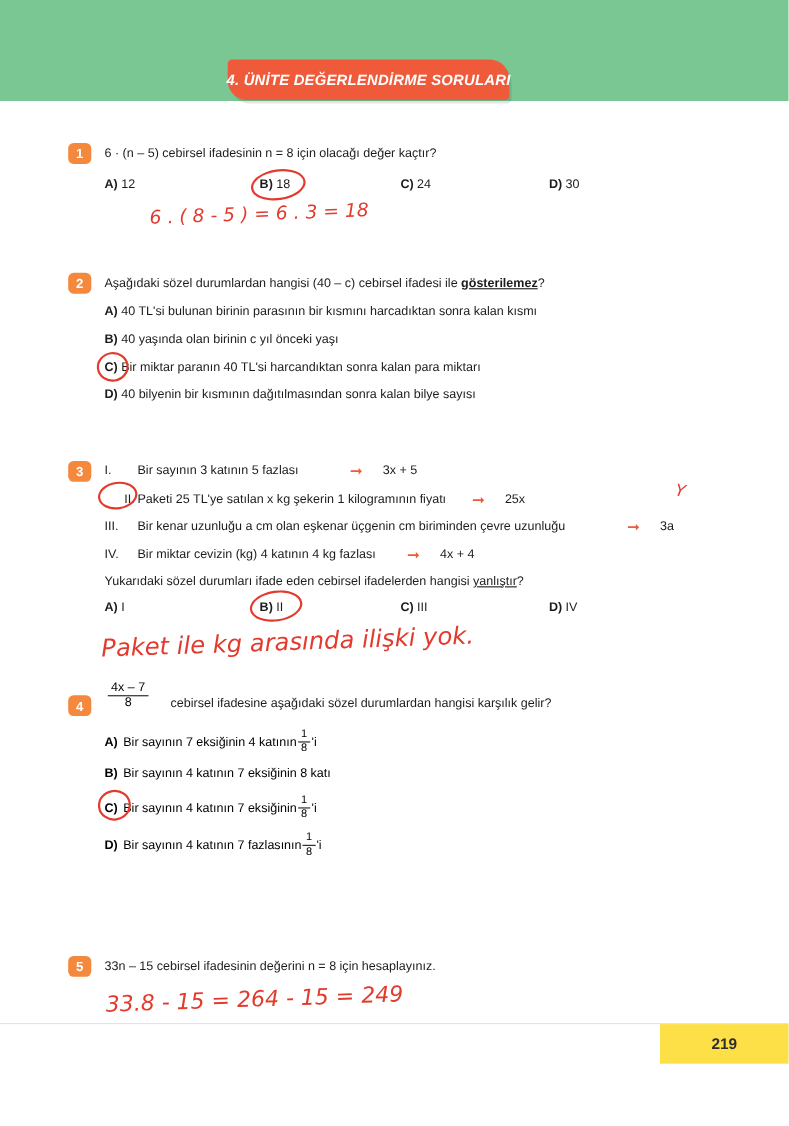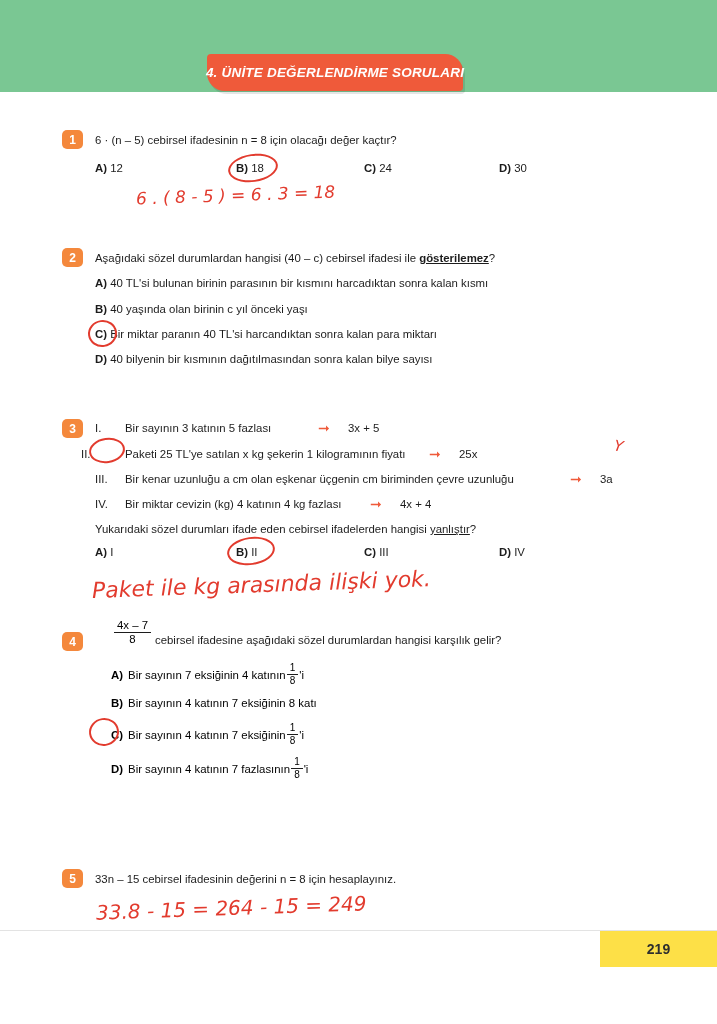--- a/index.html
+++ b/index.html
@@ -118,21 +118,21 @@
     vertical-align: middle;
     font-size: 11.4px;
     line-height: 1.15;
     position: relative;
     top: -1px;
   }
   .frac .num { display: block; padding: 0 3px; }
   .frac .den { display: block; border-top: 1px solid #1c1c1c; padding: 0 3px; }
   .frac.sm { font-size: 10px; }
 
-  .inline-frac-wrap { position: absolute; display: flex; align-items: center; font-size: 11.4px; margin-left: 16px; }
+  .inline-frac-wrap { position: absolute; display: flex; align-items: center; font-size: 11.4px; }
 
   
   .page-num-box {
     position: absolute;
     right: 0;
     bottom: 57px;
     width: 117px;
     height: 36px;
     background: #fde047;
     display: flex;
@@ -208,21 +208,21 @@
   <span>40 bilyenin bir kısmının dağıtılmasından sonra kalan bilye sayısı</span>
 </div>
 
 <div class="qnum" style="top:419px; left:62px;">3</div>
 
 <div class="qtext" style="top:420px; left:95px;">I.</div>
 <div class="qtext" style="top:420px; left:125px;">Bir sayının 3 katının 5 fazlası</div>
 <div class="arrow" style="top:421px; left:318px;">➞</div>
 <div class="qtext" style="top:420px; left:348px;">3x + 5</div>
 
-<div class="qtext" style="top:446px; left:81px;">II.</div>
+<div class="qtext" style="top:446px; left:113px;">II.</div>
 <div class="qtext" style="top:446px; left:125px;">Paketi 25 TL'ye satılan x kg şekerin 1 kilogramının fiyatı</div>
 <div class="arrow" style="top:447px; left:429px;">➞</div>
 <div class="qtext" style="top:446px; left:459px;">25x</div>
 <div class="circle-ans" style="top:438px; left:89px; width:36px; height:25px;"></div>
 <div class="hand small" style="top:437px; left:614px; transform:rotate(10deg);">Y</div>
 
 <div class="qtext" style="top:471px; left:95px;">III.</div>
 <div class="qtext" style="top:471px; left:125px;">Bir kenar uzunluğu a cm olan eşkenar üçgenin cm biriminden çevre uzunluğu</div>
 <div class="arrow" style="top:472px; left:570px;">➞</div>
 <div class="qtext" style="top:471px; left:600px;">3a</div>

